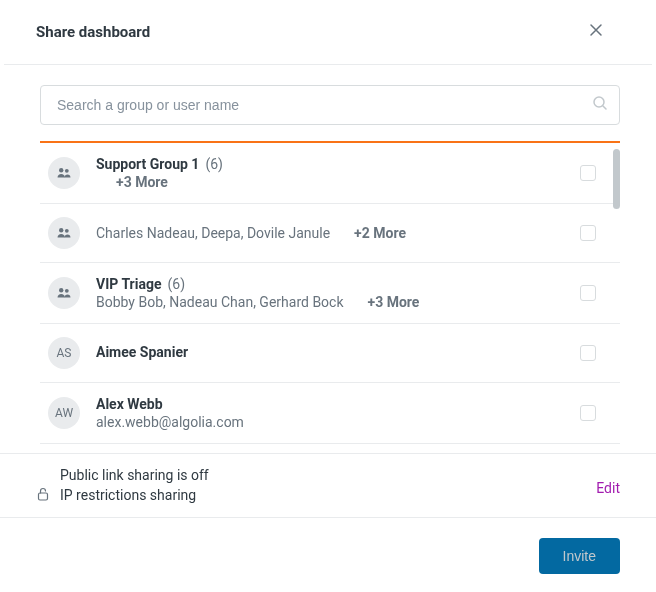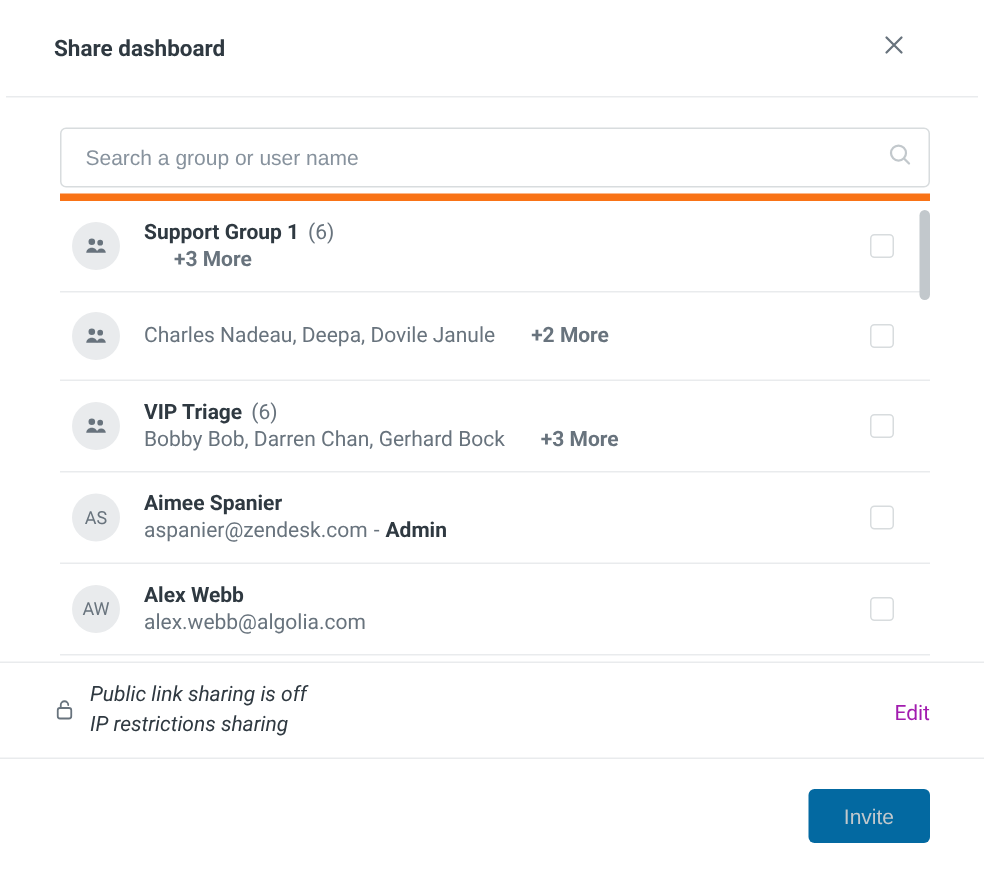--- a/index.html
+++ b/index.html
@@ -29,21 +29,21 @@
     }
     .divider-top {
       border-top: 1px solid #e9ebed;
       margin: 0 4px;
     }
     .content {
       padding: 20px 36px 0 40px;
     }
     .search-wrap {
       position: relative;
-      margin-bottom: 4px;
+      margin-bottom: 16px;
     }
     .search-input {
       width: 100%;
       height: 40px;
       border: 1px solid #d8dcde;
       border-radius: 4px;
       padding: 0 40px 0 16px;
       font-size: 14px;
       color: #2f3941;
       outline: none;
@@ -54,21 +54,21 @@
       position: absolute;
       right: 12px;
       top: 50%;
       transform: translateY(-50%);
       color: #c2c8cc;
     }
     .list-wrap {
       position: relative;
       height: 312px;
       overflow: hidden;
-      border-top: 5px solid #f97316;
+      border-top: 2px solid #f97316;
     }
     .list {
       height: 100%;
       overflow-y: hidden;
     }
     .scroll-indicator {
       position: absolute;
       right: 0;
       top: 6px;
       width: 7px;
@@ -132,22 +132,21 @@
       border-bottom: 1px solid #e9ebed;
       padding: 12px 36px 12px 36px;
       display: flex;
       align-items: flex-start;
       justify-content: space-between;
       background: #fff;
     }
     .status-left {
       display: flex;
       gap: 10px;
-      align-items: center;
-      font-style: italic;
+      align-items: flex-end;
     }
     .status-icon { color: #68737d; margin-top: 2px; }
     .status-text { font-size: 14px; color: #2f3941; line-height: 1.4; }
     .edit-link {
       color: #a21caf;
       font-size: 14px;
       cursor: pointer;
       margin-top: 14px;
     }
     .footer {
@@ -238,36 +237,31 @@
               <path d="M1.5 12.5c0-2 1.7-3.4 3.7-3.4s3.7 1.4 3.7 3.4" fill="#68737d"></path>
               <path d="M8.5 12.5c0-1.7 1.3-2.9 3-2.9s3 1.2 3 2.9" fill="#68737d"></path>
             </svg>
           </div>
           <div class="row-main">
             <div class="row-title">
               <span>VIP Triage</span>
               <span class="row-count">(6)</span>
             </div>
             <div class="row-sub">
-              <span>Bobby Bob, Darren Chan, Gerhard Bock</span>
+              <span>Bobby Bob, Nadeau Chan, Gerhard Bock</span>
               <span class="row-more">+3 More</span>
             </div>
           </div>
           <div class="checkbox"></div>
         </div>
         <div class="row">
           <div class="avatar">AS</div>
           <div class="row-main">
             <div class="row-title">
               <span>Aimee Spanier</span>
-            </div>
-            <div class="row-sub">
-              <span>aspanier@zendesk.com</span>
-              <span>-</span>
-              <span class="row-role"> Admin</span>
             </div>
           </div>
           <div class="checkbox"></div>
         </div>
         <div class="row">
           <div class="avatar">AW</div>
           <div class="row-main">
             <div class="row-title">
               <span>Alex Webb</span>
             </div>

